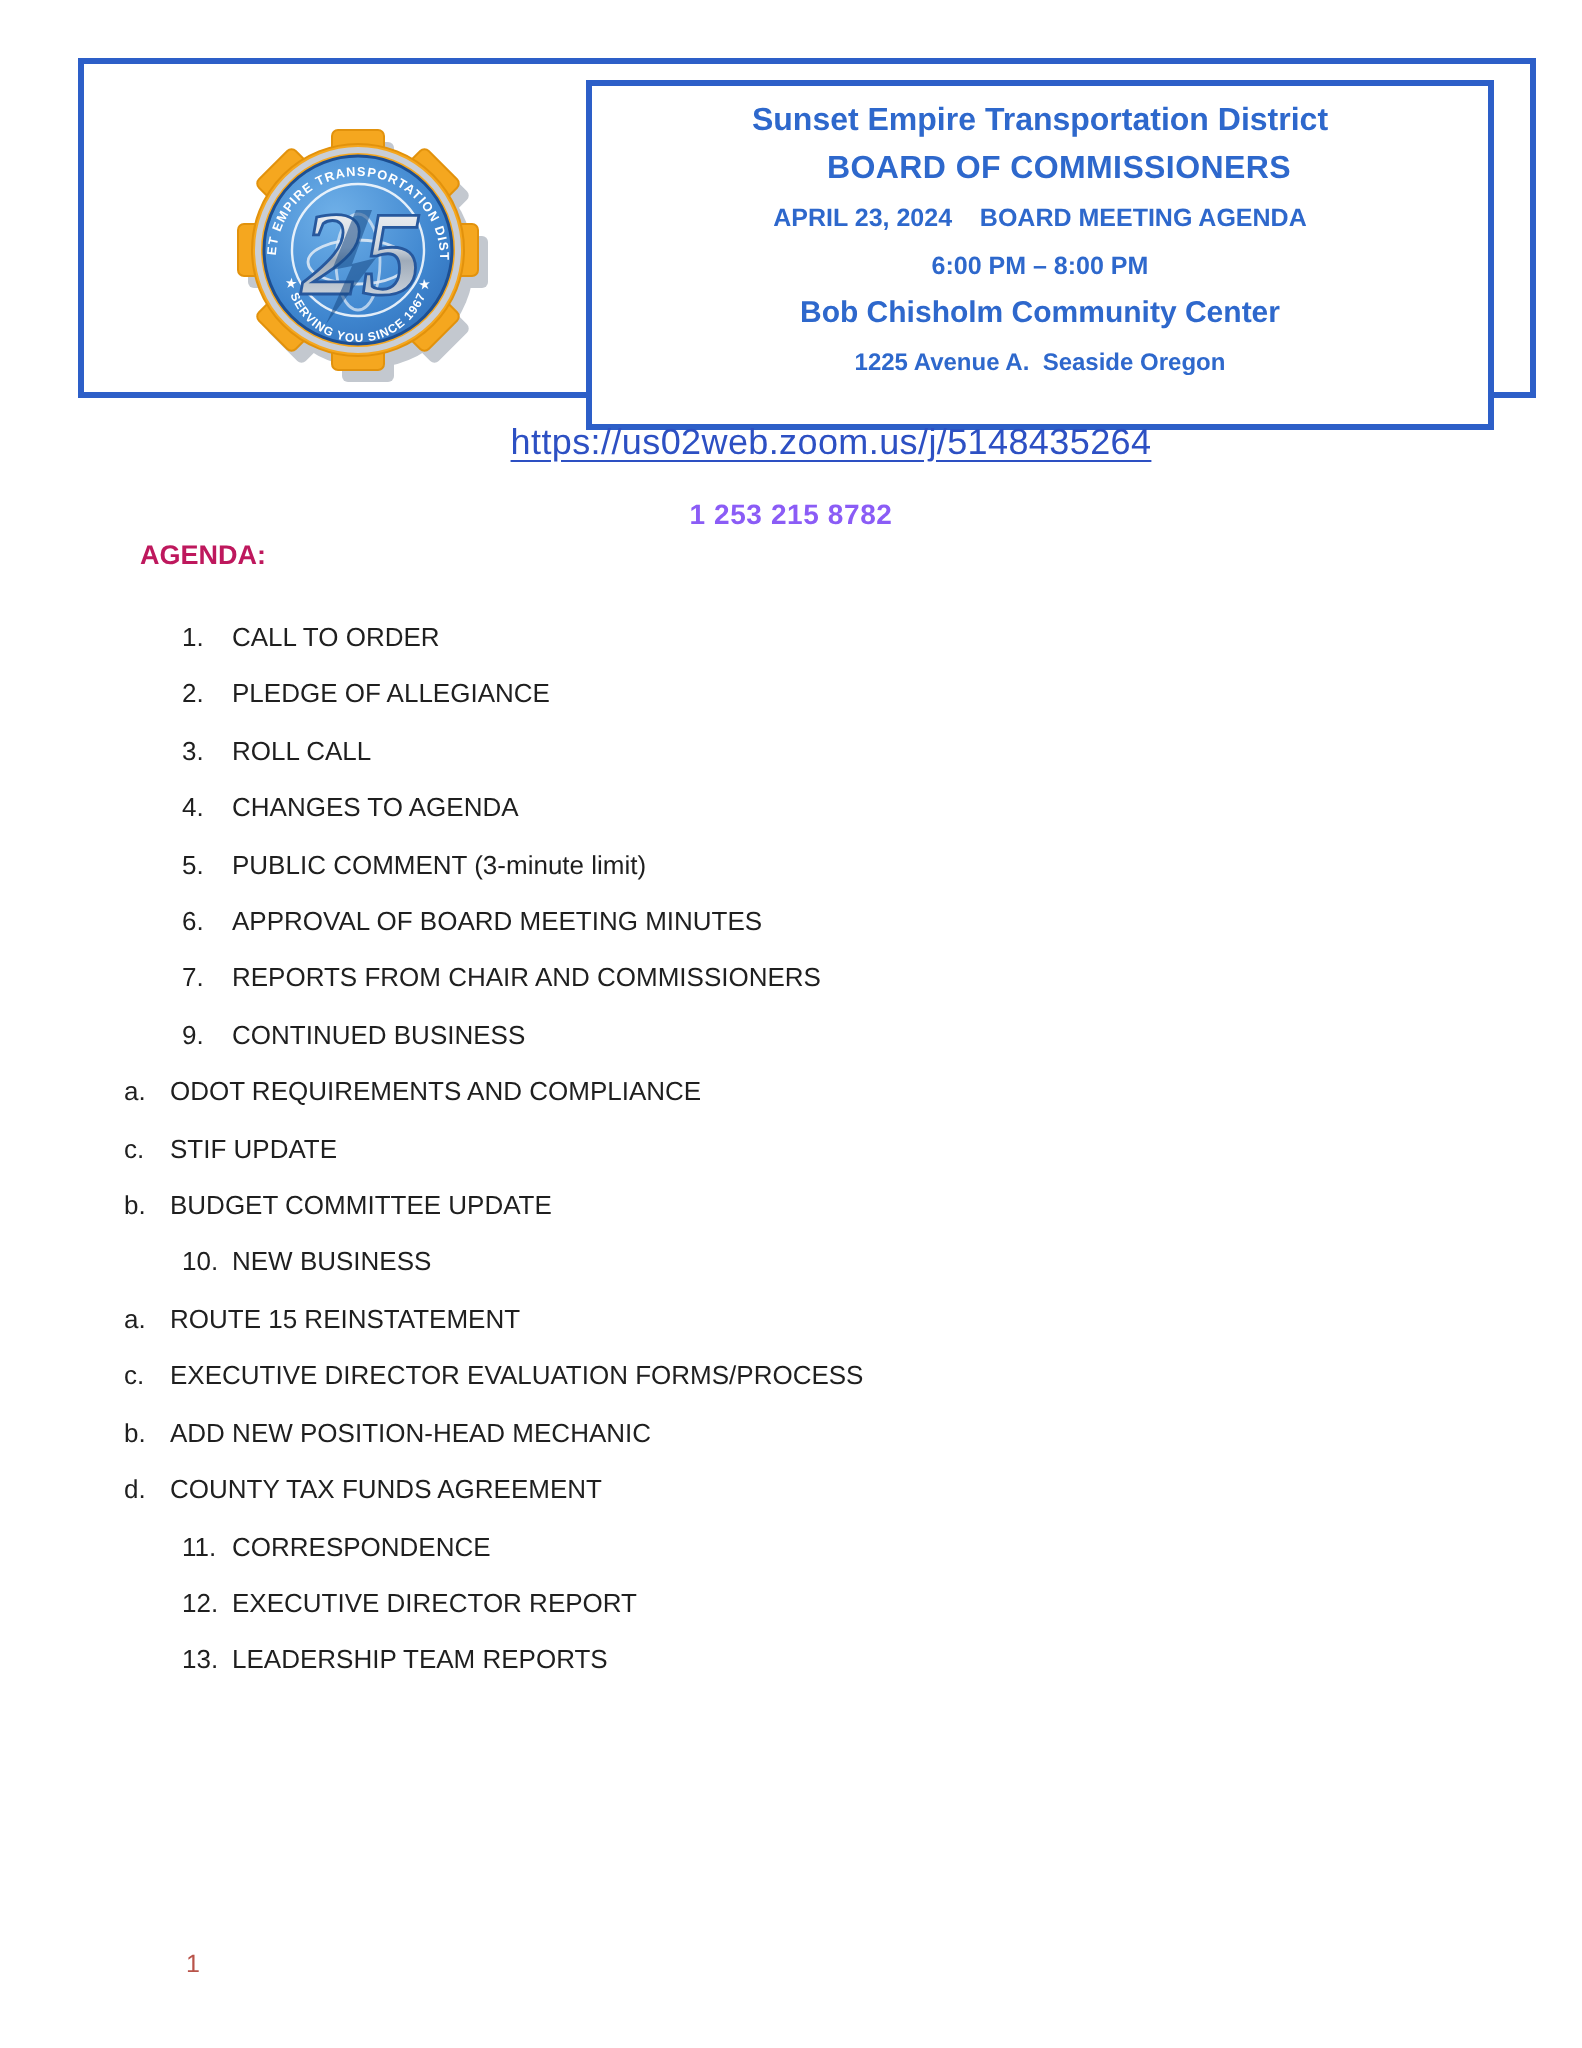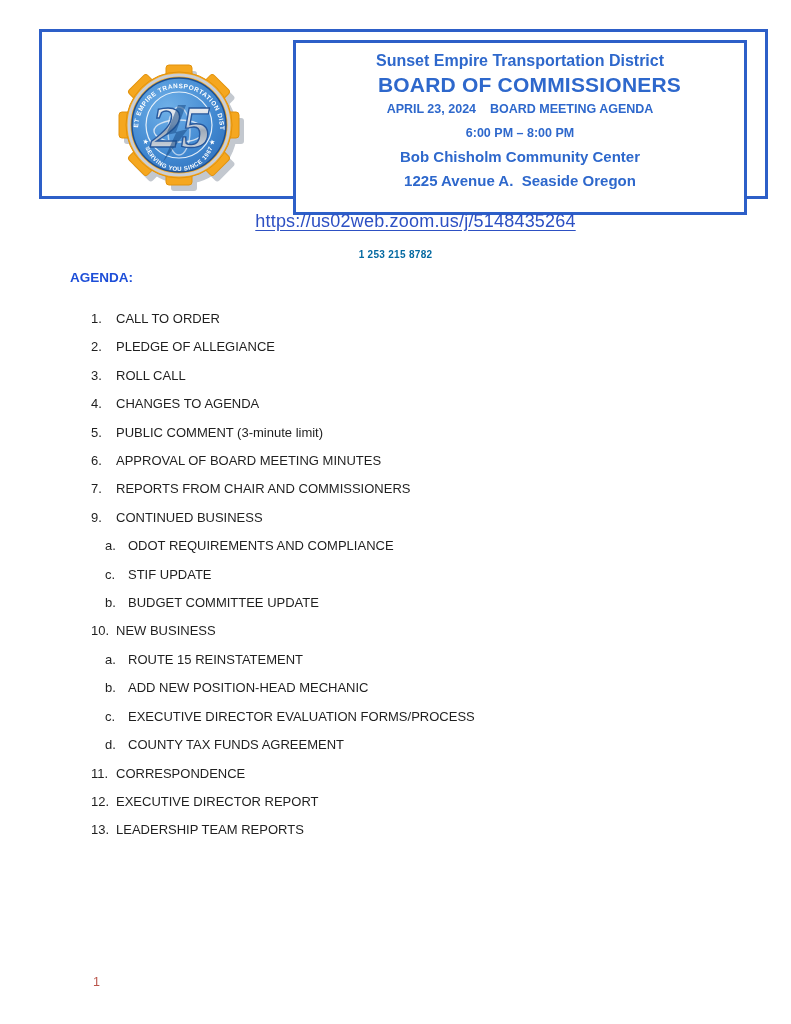--- a/index.html
+++ b/index.html
@@ -14,50 +14,50 @@
     border:3px solid #2d5fc8; background:#ffffff;
   }
   .inner-panel {
     position:absolute; left:293px; top:40px; width:448px; height:163px;
     border:3px solid #2d5fc8; background:#ffffff;
     text-align:center; color:#2e68cc; font-weight:bold;
     padding-top:6px; box-sizing:content-box;
   }
   .inner-panel .hline { line-height:24px; white-space:pre; }
   .hl-org     { font-size:16px; }
-  .hl-board   { font-size:21px; letter-spacing:.2px;padding-left:19px; }
+  .hl-board   { font-size:16px; letter-spacing:.2px;padding-left:19px; }
   .hl-date    { font-size:12.5px; }
   .hl-time    { font-size:12.5px; }
   .hl-venue   { font-size:15px; }
-  .hl-address { font-size:15px; }
+  .hl-address { font-size:12px; }
 
   
   .logo { position:absolute; left:103px; top:45px; width:152px; height:158px; }
 
   
   .zoom-link-wrap { position:absolute; left:0; top:211px; width:791px; text-align:center;padding-left:20px; }
   .zoom-link {
     font-size:18px; color:#2d50c3; text-decoration:underline;
     text-underline-offset:3px; letter-spacing:.2px;
   }
   .phone {
     position:absolute; left:0; top:249px; width:791px; text-align:center;
-    font-size:10px; font-weight:bold; color:#0369a1; letter-spacing:.3px;
+    font-size:14px; font-weight:bold; color:#8b5cf6; letter-spacing:.3px;
   }
 
   
   .agenda-heading {
     position:absolute; left:70px; top:270px;
-    font-size:13.5px; font-weight:bold; color:#1d4ed8;text-align:right;
+    font-size:13.5px; font-weight:bold; color:#be185d;text-align:right;
   }
   .agenda-list { position:absolute; left:0; top:305px; width:760px; }
   .row { line-height:28.4px; font-size:13px; white-space:nowrap; }
   .row.main { padding-left:91px; }
   .row.main .num { display:inline-block; width:25px; }
-  .row.sub  { padding-left:105px; }
+  .row.sub  { padding-left:62px; }
   .row.sub  .num { display:inline-block; width:23px; }
 
   
   .page-number {
     position:absolute; left:93px; top:975px;
     font-size:12.5px; color:#b9544a;
   }
 </style>
 </head>
 <body>
@@ -187,22 +187,22 @@
       <div class="row main"><span class="num">4.</span><span class="label">CHANGES TO AGENDA</span></div>
       <div class="row main"><span class="num">5.</span><span class="label">PUBLIC COMMENT (3-minute limit)</span></div>
       <div class="row main"><span class="num">6.</span><span class="label">APPROVAL OF BOARD MEETING MINUTES</span></div>
       <div class="row main"><span class="num">7.</span><span class="label">REPORTS FROM CHAIR AND COMMISSIONERS</span></div>
       <div class="row main"><span class="num">9.</span><span class="label">CONTINUED BUSINESS</span></div>
       <div class="row sub"><span class="num">a.</span><span class="label">ODOT REQUIREMENTS AND COMPLIANCE</span></div>
       <div class="row sub"><span class="num">c.</span><span class="label">STIF UPDATE</span></div>
       <div class="row sub"><span class="num">b.</span><span class="label">BUDGET COMMITTEE UPDATE</span></div>
       <div class="row main"><span class="num">10.</span><span class="label">NEW BUSINESS</span></div>
       <div class="row sub"><span class="num">a.</span><span class="label">ROUTE 15 REINSTATEMENT</span></div>
+      <div class="row sub"><span class="num">c.</span><span class="label">EXECUTIVE DIRECTOR EVALUATION FORMS/PROCESS</span></div>
       <div class="row sub"><span class="num">b.</span><span class="label">ADD NEW POSITION-HEAD MECHANIC</span></div>
-      <div class="row sub"><span class="num">c.</span><span class="label">EXECUTIVE DIRECTOR EVALUATION FORMS/PROCESS</span></div>
       <div class="row sub"><span class="num">d.</span><span class="label">COUNTY TAX FUNDS AGREEMENT</span></div>
       <div class="row main"><span class="num">11.</span><span class="label">CORRESPONDENCE</span></div>
       <div class="row main"><span class="num">12.</span><span class="label">EXECUTIVE DIRECTOR REPORT</span></div>
       <div class="row main"><span class="num">13.</span><span class="label">LEADERSHIP TEAM REPORTS</span></div>
     </div>
 
   <div class="page-number">1</div>
 
 </div>
 

